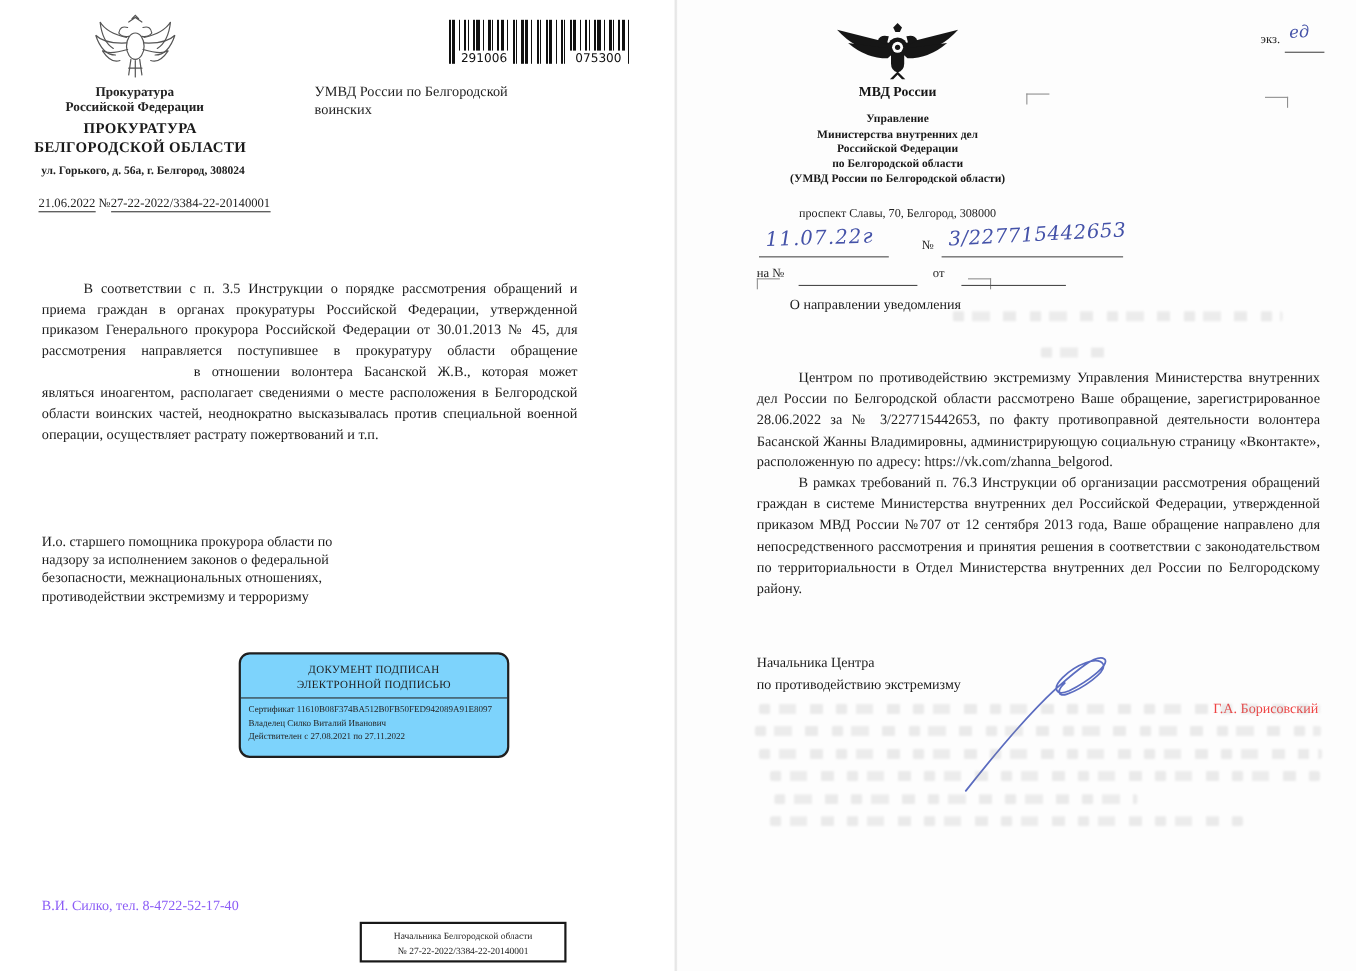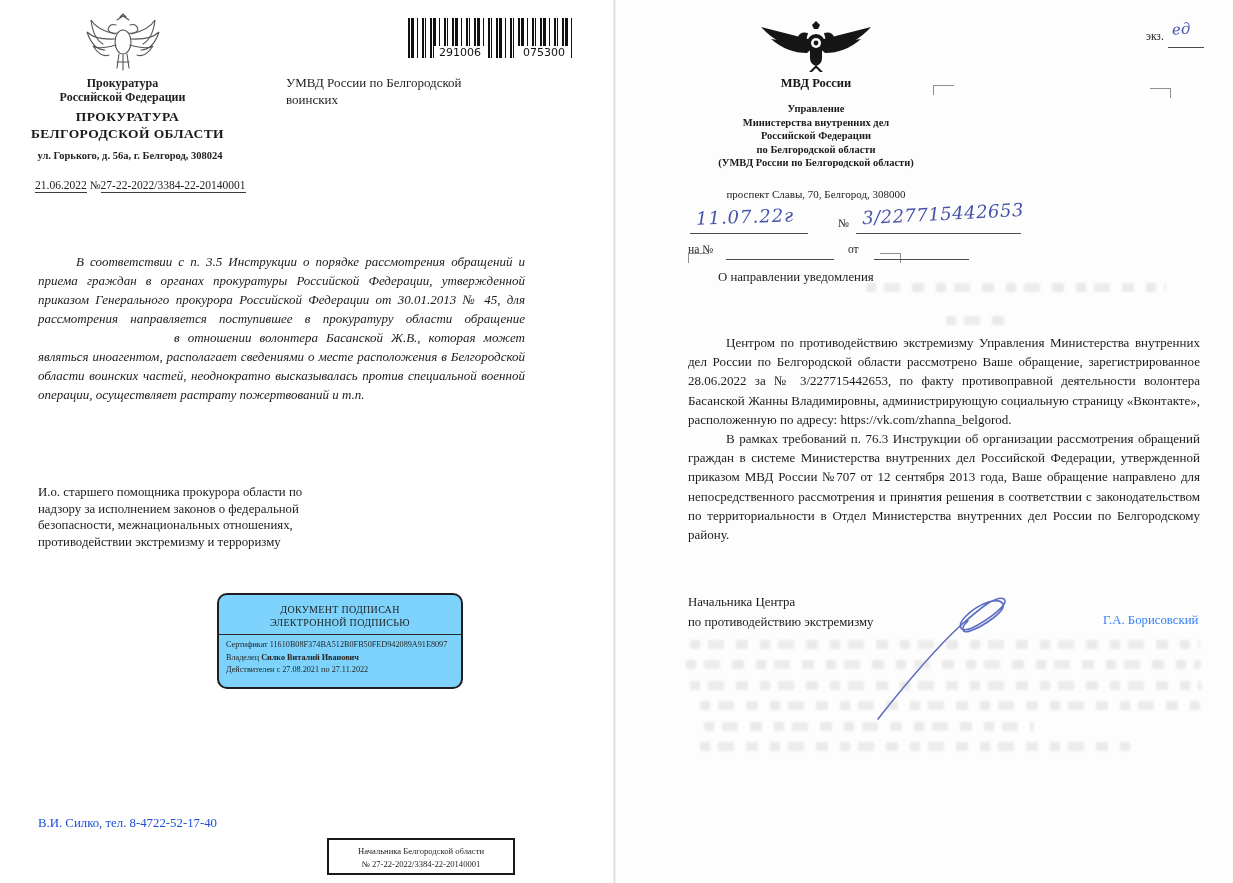--- a/index.html
+++ b/index.html
@@ -12,67 +12,67 @@
   .justify { text-align:justify; }
   .u { border-bottom:1px solid #3a3a3a; padding-bottom:1px; }
 
   
   .page-left { position:absolute; left:0; top:0; width:613px; height:883px; background:#ffffff; }
   .org-small { font-size:12px; line-height:14px; font-weight:bold; color:#222; }
   .org-caps { font-size:13.5px; line-height:17px; font-weight:bold; letter-spacing:.4px; color:#1a1a1a; }
   .addr-bold { font-size:10.5px; font-weight:bold; color:#222; }
   .dateline { font-size:11.5px; color:#222; }
   .recipient { font-size:13px; line-height:17px; color:#1d1d1d; }
-  .bodytext { font-size:13px; line-height:19px; color:#1b1b1b;font-style:italic; }
+  .bodytext { font-size:13px; line-height:19px; color:#1b1b1b; }
   .bodytext p { margin:0; text-indent:38px; }
   .redact-gap { display:inline-block; width:128px; }
   .signer { font-size:12.8px; line-height:16.5px; color:#1b1b1b; }
   .rankrow { display:flex; justify-content:space-between; font-size:12.8px; color:#1b1b1b; }
 
   .esign-box {
     border:2px solid #1f1f1f; border-radius:10px; background:#7dd3fc;
     width:246px; height:96px; box-sizing:border-box;
   }
   .esign-title { font-size:10px; line-height:13px; text-align:center; padding-top:8px; color:#222; letter-spacing:.3px; }
   .esign-divider { border-top:1px solid #2a2a2a; margin:5px 0 4px 0; }
   .esign-details { font-size:8.2px; line-height:12.5px; padding:0 7px; color:#252525; }
-  .esign-details .bname { font-weight:bold;margin-top:20px; }
-
-  .footer-contact { font-size:12.8px; color:#1d4ed8; }
+  .esign-details .bname { font-weight:normal;margin-top:20px; }
+
+  .footer-contact { font-size:12.8px; color:#8b5cf6; }
   .reg-stamp {
     border:2px solid #181818; background:#fff; width:188px; height:37px; box-sizing:border-box;
     font-size:8.6px; line-height:13px; text-align:center; padding-top:5px; color:#222;
   }
 
   
   .barcode { width:168px; height:40px; background:
     repeating-linear-gradient(90deg,#101010 0 2px,#fff 2px 3px,#101010 3px 6px,#fff 6px 9px,#101010 9px 10px,#fff 10px 14px,#101010 14px 16px,#fff 16px 17px,#101010 17px 18px,#fff 18px 22px);
   }
   .barcode-nums { position:absolute; left:6px; right:6px; bottom:-1px; display:flex; justify-content:space-between;
-    font-family:"DejaVu Sans", sans-serif; font-size:11px; color:#111;margin-left:20px; }
+    font-family:"DejaVu Sans", sans-serif; font-size:11px; color:#111; }
   .barcode-nums span { background:#fff; padding:0 5px; }
 
   
   .page-right { position:absolute; left:616px; top:0; width:617px; height:883px; background:#fdfdfd; }
   .page-divider { position:absolute; left:613px; top:0; width:3px; height:883px;
     background:linear-gradient(90deg,#f1f1f1,#e3e3e3,#f7f7f7); }
   .mvd-head { font-size:12.5px; font-weight:bold; color:#161616; }
   .mvd-org { font-size:10.5px; line-height:13.5px; font-weight:bold; color:#1a1a1a; }
   .mvd-addr { font-size:11px; color:#222; }
   .hand { font-family:"DejaVu Serif", serif; font-style:italic; color:#4452a8; }
   .hand-date { font-size:18px; transform:rotate(-2deg); letter-spacing:1px; }
   .hand-num { font-size:18px; transform:rotate(-3deg); letter-spacing:.5px; }
   .hand-copy { font-size:15px; transform:rotate(-4deg); }
   .reflabels { font-size:11.5px; color:#222; }
   .uline { border-bottom:1px solid #4a4a4a; height:1px; }
   .subject { font-size:12.8px; color:#1b1b1b; }
   .bodytext-r { font-size:13px; line-height:19.2px; color:#1b1b1b;font-family:Liberation Serif, serif; }
   .bodytext-r p { margin:0; text-indent:38px; }
   .signer-r { font-size:12.8px; line-height:20px; color:#1b1b1b; }
-  .signer-name-r { font-size:12.8px; color:#3b82f6; }
+  .signer-name-r { font-size:12.8px; color:#ef4444;margin-top:24px; }
 
   .cm { position:absolute; width:20px; height:9px; }
   .cm-tl { border-top:1.5px solid #8f8f8f; border-left:1.5px solid #8f8f8f; }
   .cm-tr { border-top:1.5px solid #8f8f8f; border-right:1.5px solid #8f8f8f; }
 
   .ghost { position:absolute; height:9px; opacity:.16; filter:blur(1.2px); border-radius:2px;
     background:repeating-linear-gradient(90deg,#8a8a8a 0 10px,transparent 10px 18px,#9a9a9a 18px 34px,transparent 34px 46px,#8f8f8f 46px 58px,transparent 58px 70px); }
 </style>
 </head>
 <body>

